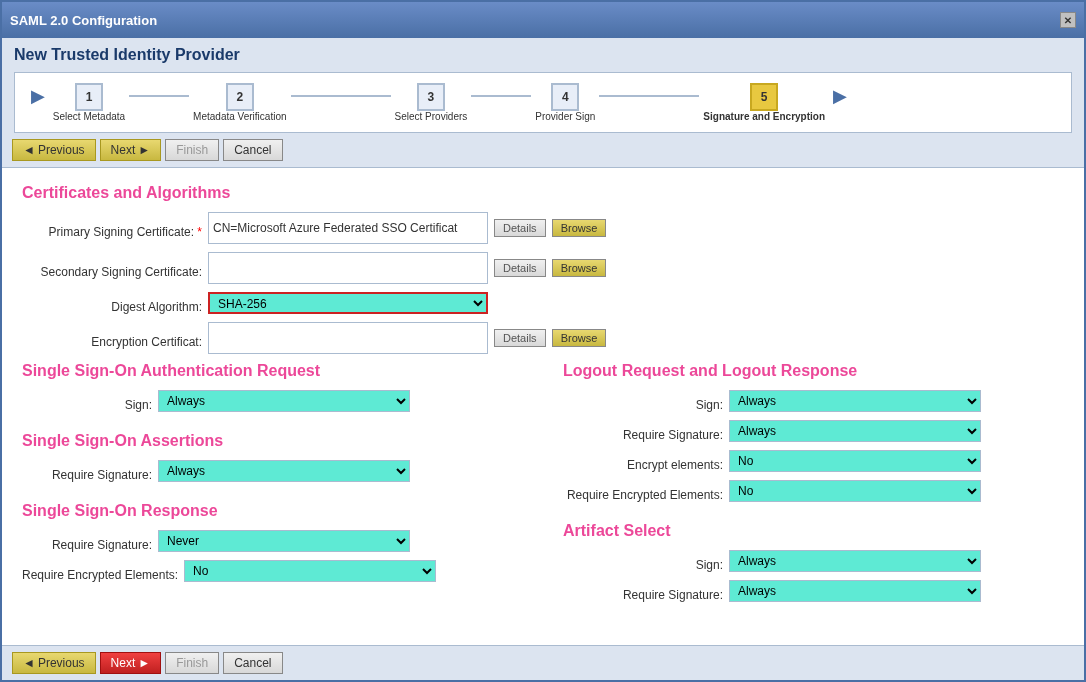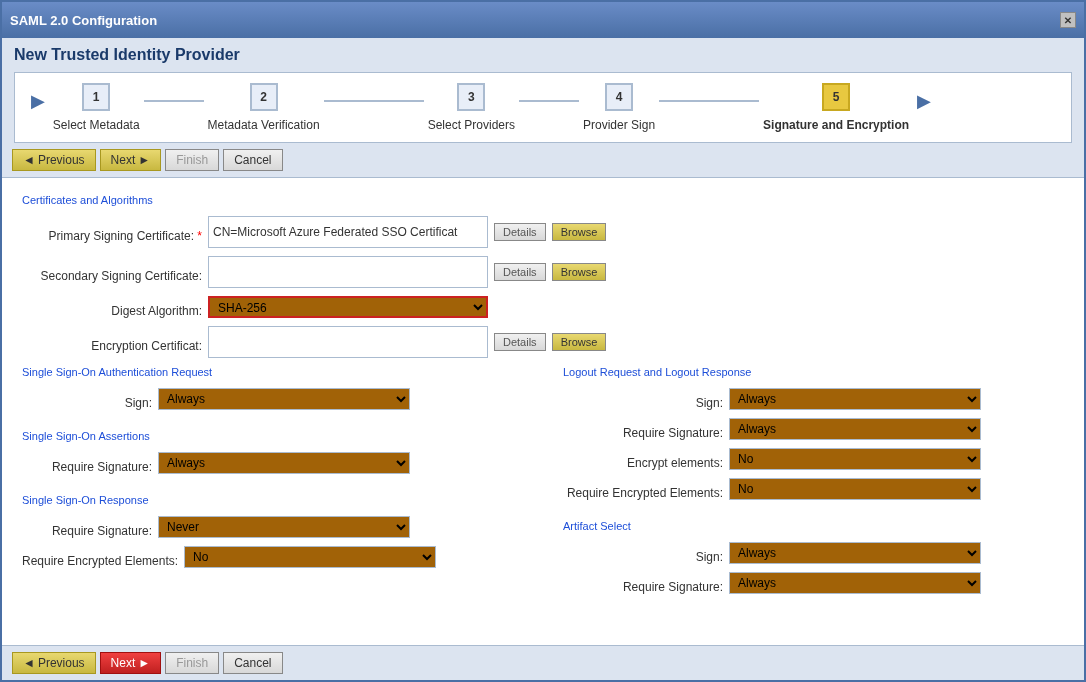--- a/index.html
+++ b/index.html
@@ -94,23 +94,23 @@
       color: #333;
     }
 
     .step-number.active {
       background: #e8c840;
       border-color: #c8a820;
       color: #333;
     }
 
     .step-label {
-      font-size: 12px;
-      color: #333;
-      margin-top: 7px;
+      font-size: 10px;
+      color: #333;
+      margin-top: 0;
       white-space: nowrap;
     }
 
     .step-label.active {
       font-weight: bold;
     }
 
     .step-connector {
       width: 60px;
       height: 2px;
@@ -160,23 +160,23 @@
       color: white;
       border-color: #a01010;
     }
 
     .btn-disabled {
       color: #999;
       background: linear-gradient(to bottom, #f0f0f0, #d8d8d8);
     }
 
     .section-title {
-      font-size: 11px;
-      font-weight: normal;
-      color: #1d4ed8;
+      font-size: 16px;
+      font-weight: bold;
+      color: #ec4899;
       margin-bottom: 10px;
     }
 
     .form-section {
       margin-bottom: 8px;
     }
 
     .form-row {
       display: flex;
       align-items: center;
@@ -206,21 +206,21 @@
 
     .form-input-wide {
       width: 280px;
     }
 
     .form-select {
       border: 1px solid #aabbd0;
       padding: 2px 4px;
       font-size: 12px;
       height: 22px;
-      background: #a16207;
+      background: #5eead4;
       cursor: pointer;
     }
 
     .form-select-digest {
       border: 2px solid #cc2222;
       width: 280px;
     }
 
     .details-btn {
       padding: 2px 8px;

